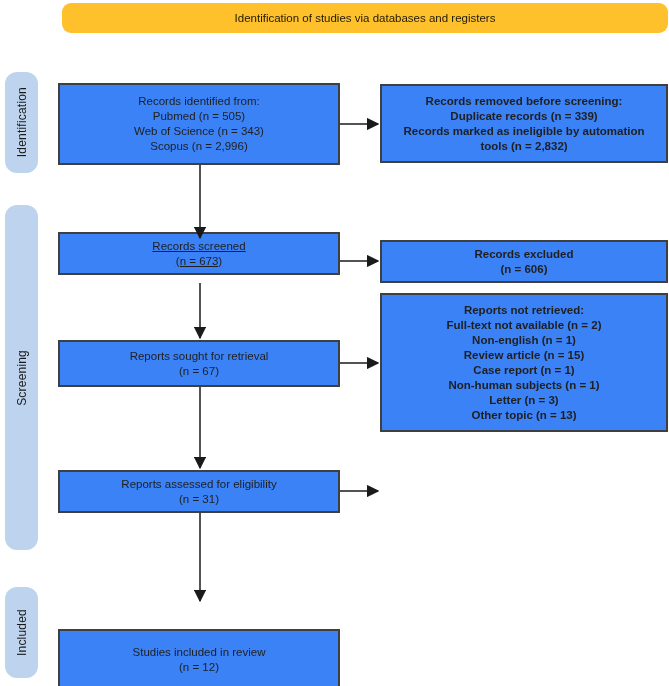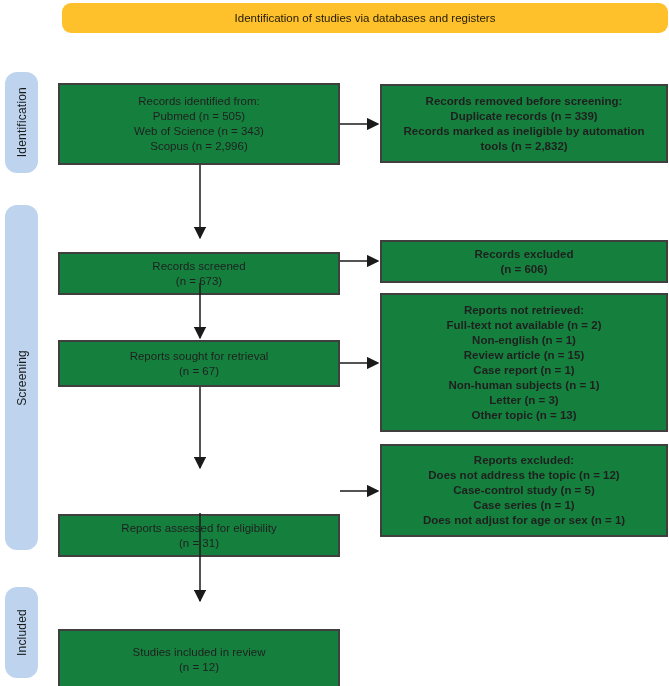--- a/index.html
+++ b/index.html
@@ -31,38 +31,38 @@
     font-size: 12px; color: #1a1a1a;
     letter-spacing: 0.2px;
     white-space: nowrap;
   }
   #stage-identification { top: 72px;  height: 101px; }
   #stage-screening      { top: 205px; height: 345px; }
   #stage-included       { top: 587px; height: 91px;  }
   .box {
     position: absolute;
     border: 2px solid var(--box-border);
-    background: #15803d;
+    background: #3b82f6;
     display: flex; align-items: center; justify-content: center;
     text-align: center;
     font-size: 11.5px; line-height: 15px;
     white-space: pre-line;
     padding: 2px 10px;
     box-sizing: border-box;
     color: #1f1f1f;
   }
   .col-left  { left: 58px;  width: 282px; }
   .col-right { left: 380px; width: 288px; font-weight: bold; }
   #b-identified { top: 83px;  height: 82px; }
   #b-removed    { top: 84px;  height: 79px; }
-  #b-screened   { top: 252px; height: 43px; }
+  #b-screened   { top: 232px; height: 43px; text-decoration: underline; }
   #b-excluded   { top: 240px; height: 43px; text-align: center; }
   #b-sought     { top: 340px; height: 47px; text-align: center; }
   #b-notretr    { top: 293px; height: 139px; text-align: center; }
-  #b-assessed   { top: 470px; height: 43px; margin-top: 44px; }
+  #b-assessed   { top: 470px; height: 43px; }
   #b-repexcl    { top: 444px; height: 93px; }
   #b-included   { top: 629px; height: 61px; }
   .arrows {
     position: absolute; left: 0; top: 0;
     width: 669px; height: 686px;
     pointer-events: none;
   }
   .arrow-line { stroke: var(--arrow); stroke-width: 1.5; }
   .arrowhead  { fill: var(--arrow); }
 </style>
@@ -99,25 +99,20 @@
   <div class="box col-right" id="b-notretr">Reports not retrieved:
 Full-text not available (n = 2)
 Non-english (n = 1)
 Review article (n = 15)
 Case report (n = 1)
 Non-human subjects (n = 1)
 Letter (n = 3)
 Other topic (n = 13)</div>
   <div class="box col-left" id="b-assessed">Reports assessed for eligibility
 (n = 31)</div>
-  <div class="box col-right" id="b-repexcl">Reports excluded:
-Does not address the topic (n = 12)
-Case-control study (n = 5)
-Case series (n = 1)
-Does not adjust for age or sex (n = 1)</div>
   <div class="box col-left" id="b-included">Studies included in review
 (n = 12)</div>
 
   <svg class="arrows" viewBox="0 0 669 686" xmlns="http://www.w3.org/2000/svg">
     <defs>
       <marker id="ah" viewBox="0 0 10 10" refX="9" refY="5" markerWidth="8.5" markerHeight="8.5" orient="auto-start-reverse">
         <path class="arrowhead" d="M 0 0 L 10 5 L 0 10 z"></path>
       </marker>
     </defs>
     <line class="arrow-line" x1="200" y1="165" x2="200" y2="238" marker-end="url(#ah)"></line>

